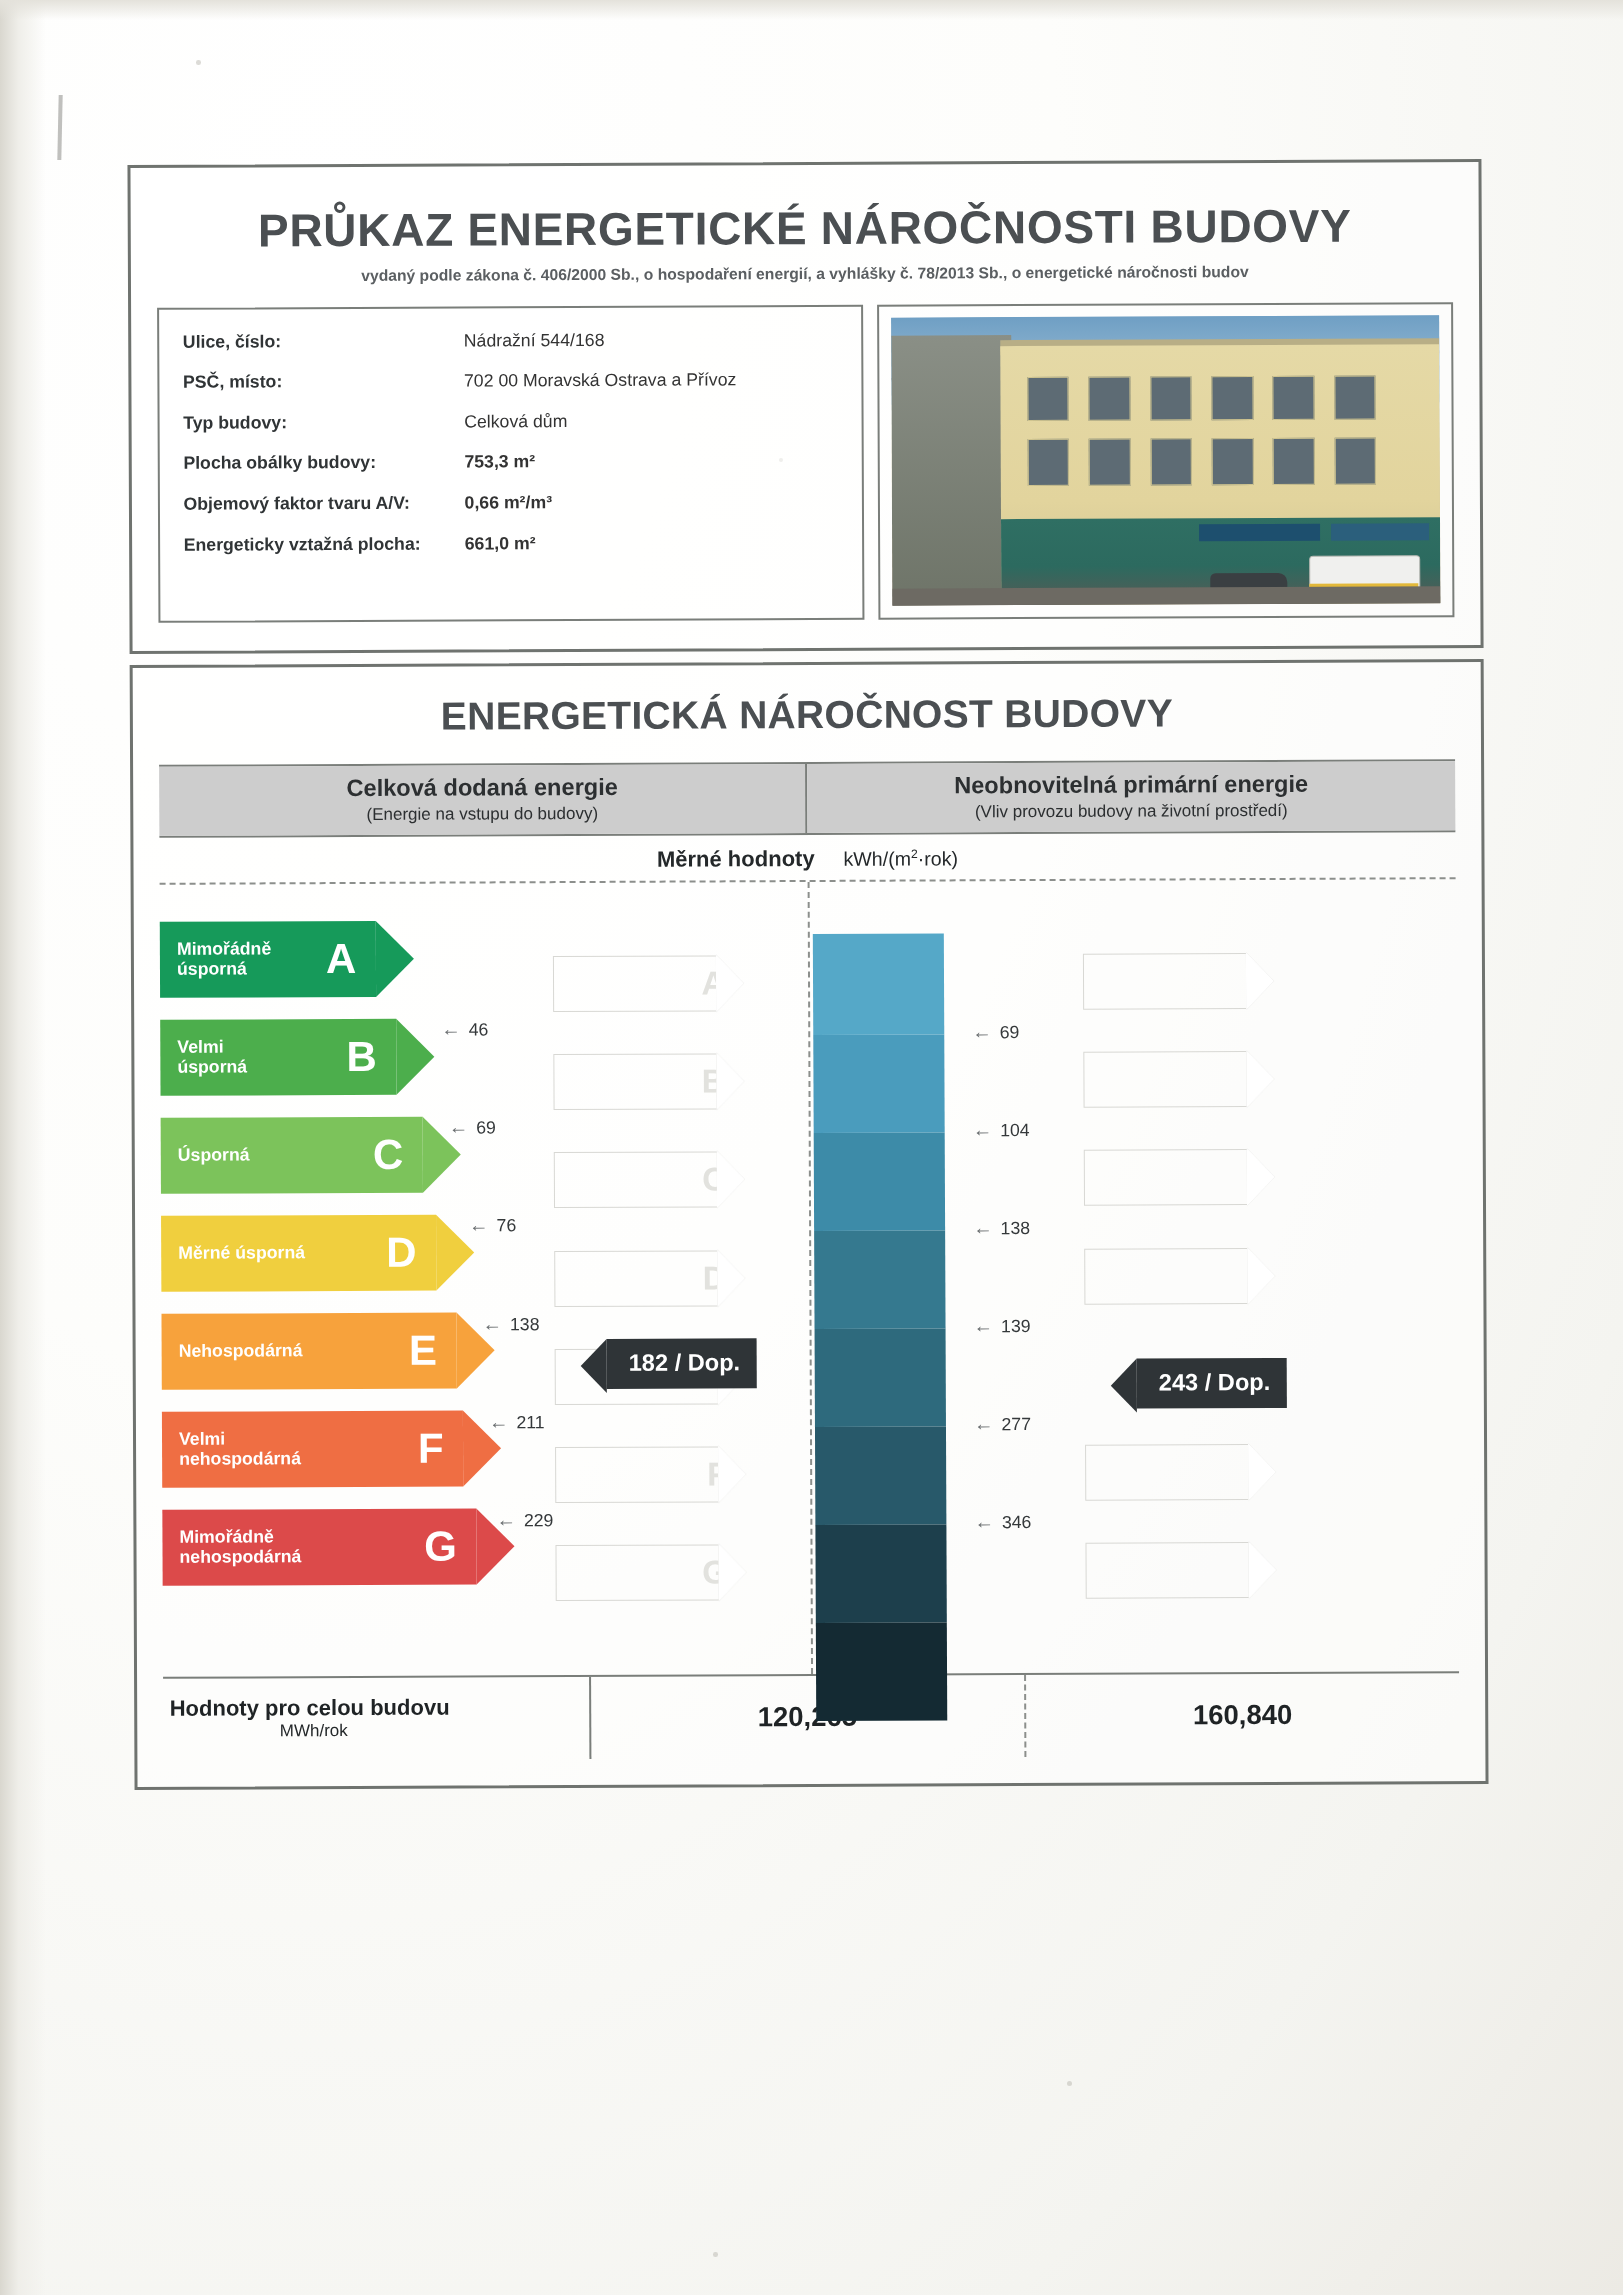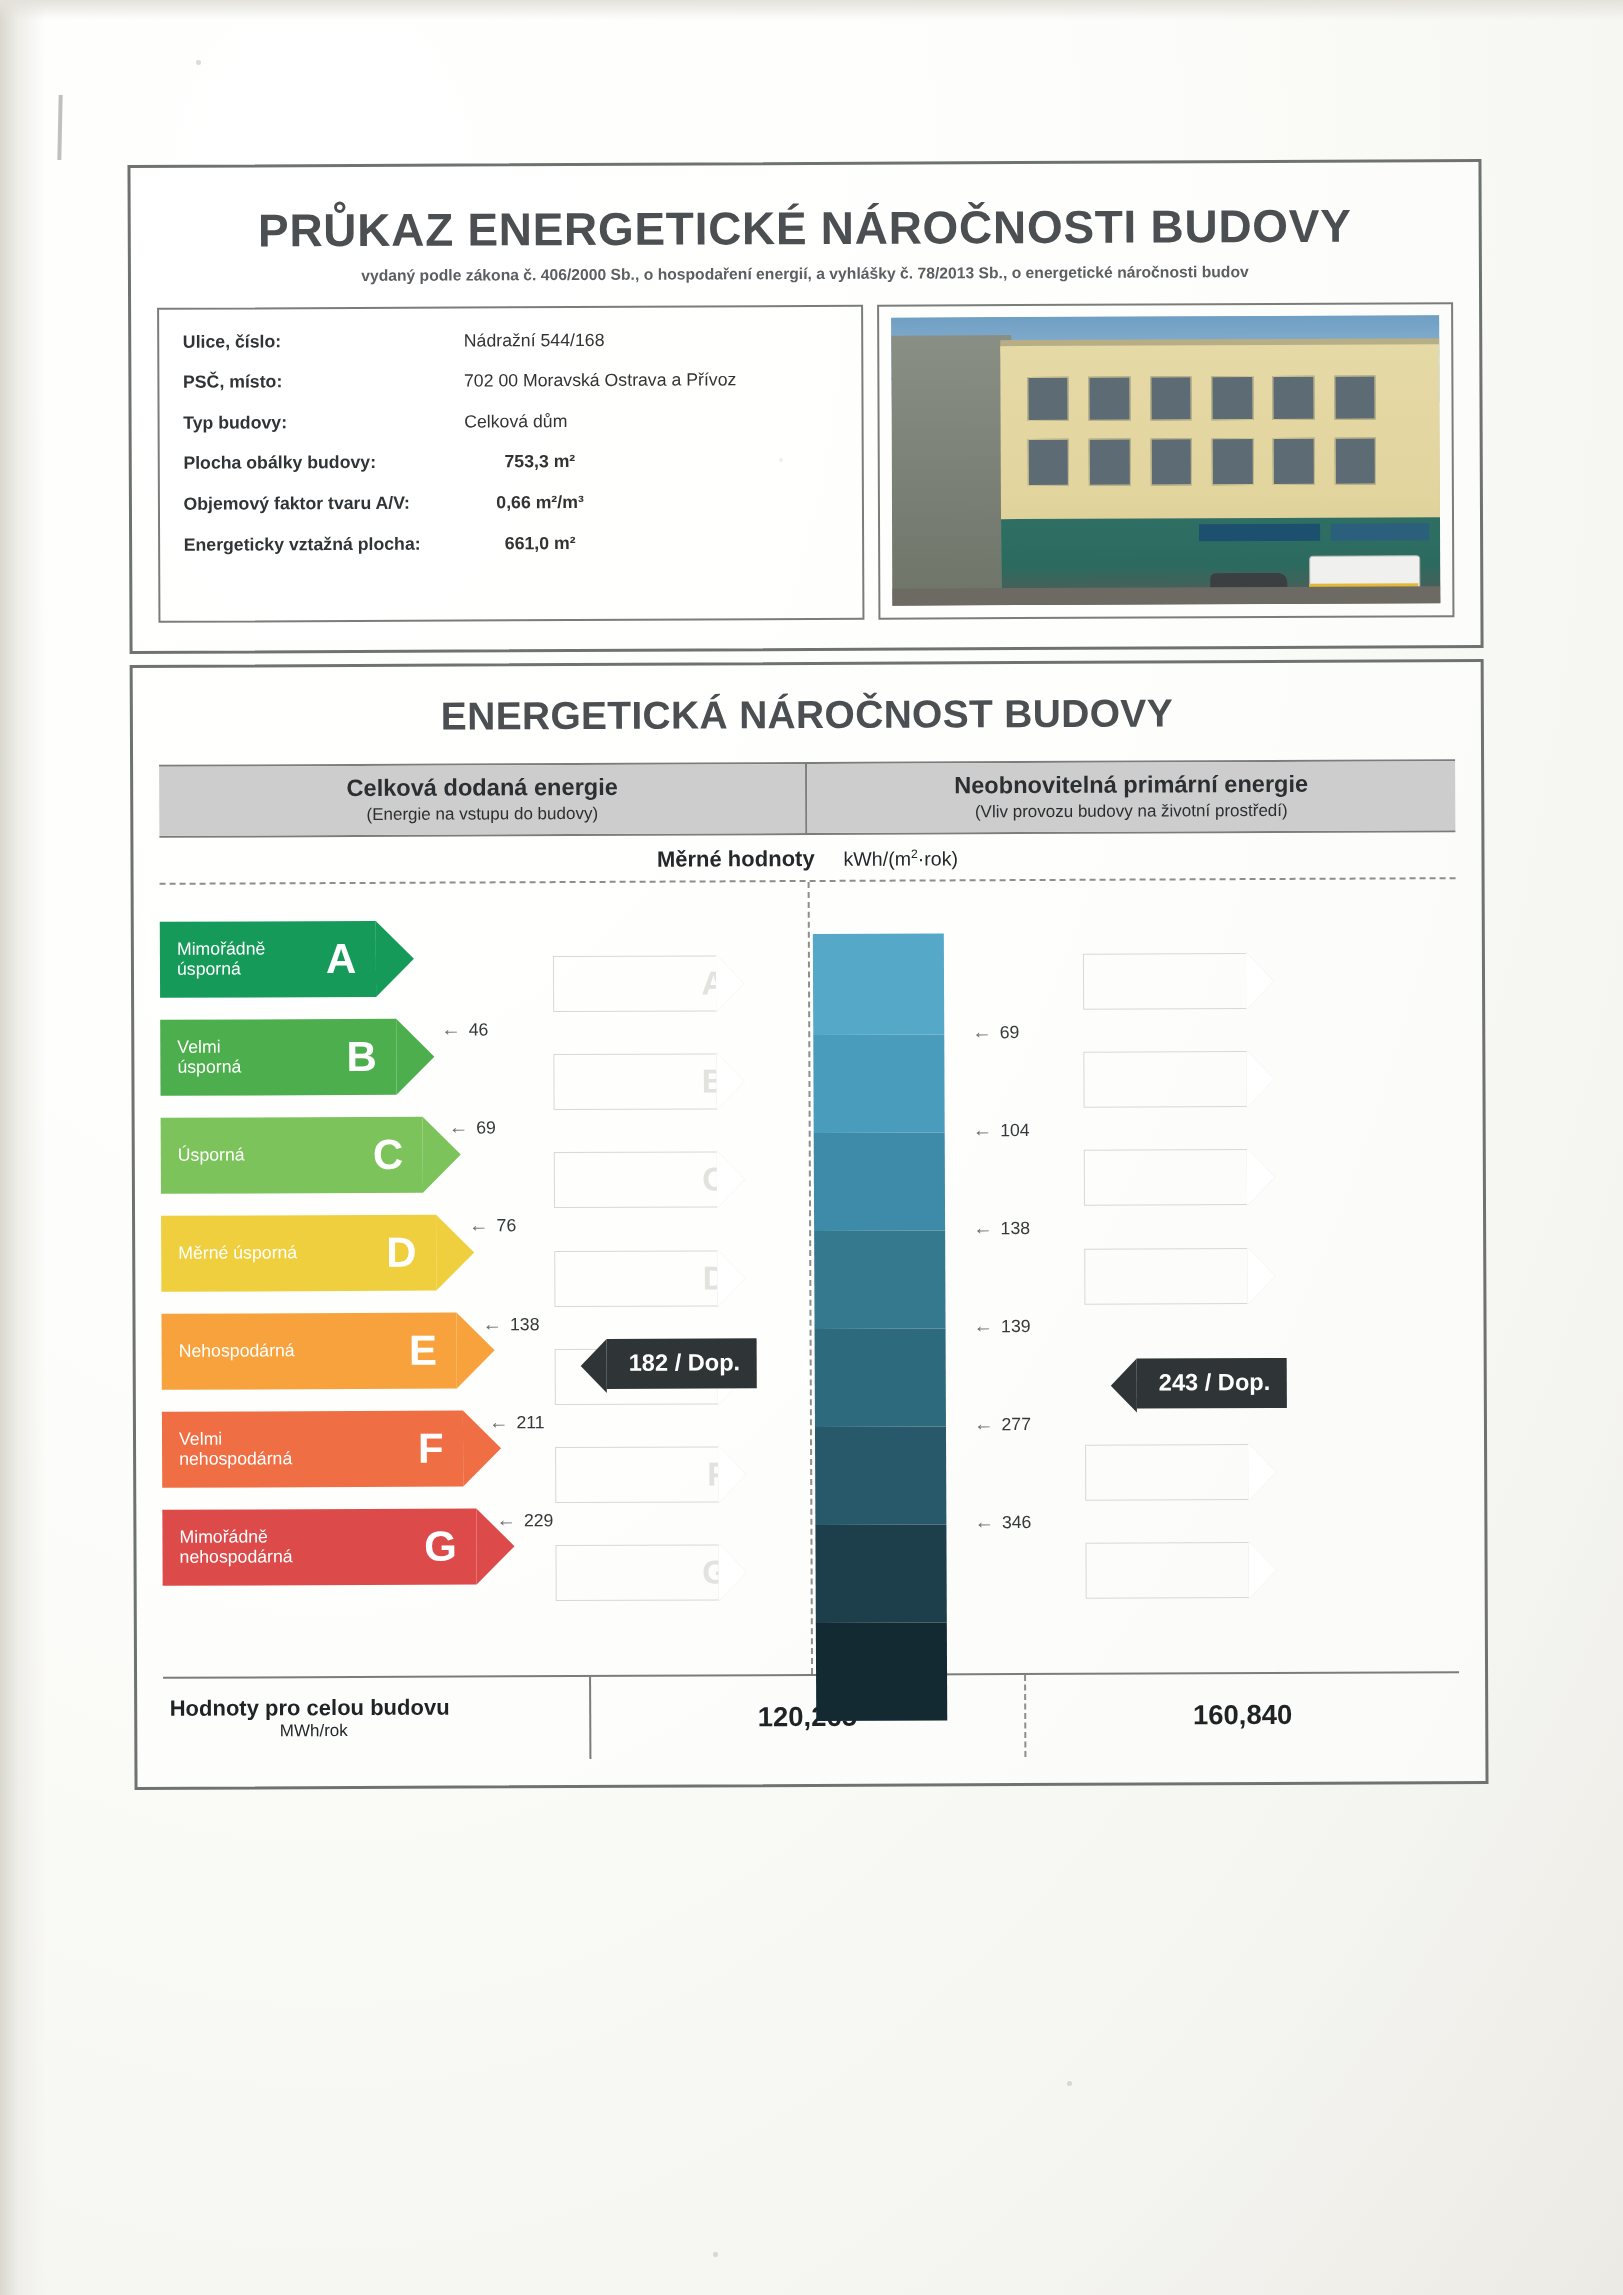--- a/index.html
+++ b/index.html
@@ -101,21 +101,21 @@
     color: #303436;
     width: 281px;
     flex: 0 0 281px;
   }
   .info-value {
     color: #333;
   }
   .info-value.bold { font-weight: bold; }
   .info-value.num {
     width: 151px;
-    text-align: center;
+    text-align: left;
     padding-right: 6.5px;
   }
   .photo-box {
     flex: 0 0 576px;
     border: 2.6px solid #7a7e7a;
     padding: 11.8px;
     box-sizing: border-box;
     display: flex;
     align-items: center;
     justify-content: center;
@@ -234,21 +234,21 @@
     position: absolute;
     right: -38px;
     top: 0;
     width: 0; height: 0;
     border-top: 38px solid transparent;
     border-bottom: 38px solid transparent;
     border-left: 38px solid currentColor;
   }
   .arrow .desc {
     font-size: 17.7px;
-    font-weight: normal;
+    font-weight: bold;
     line-height: 1.12;
     padding-left: 17px;
     flex: 1 1 auto;
     color: #ffffff;
   }
   .arrow .letter {
     font-size: 42px;
     font-weight: bold;
     padding: 0 19.6px 0 9.2px;
     color: #ffffff;

